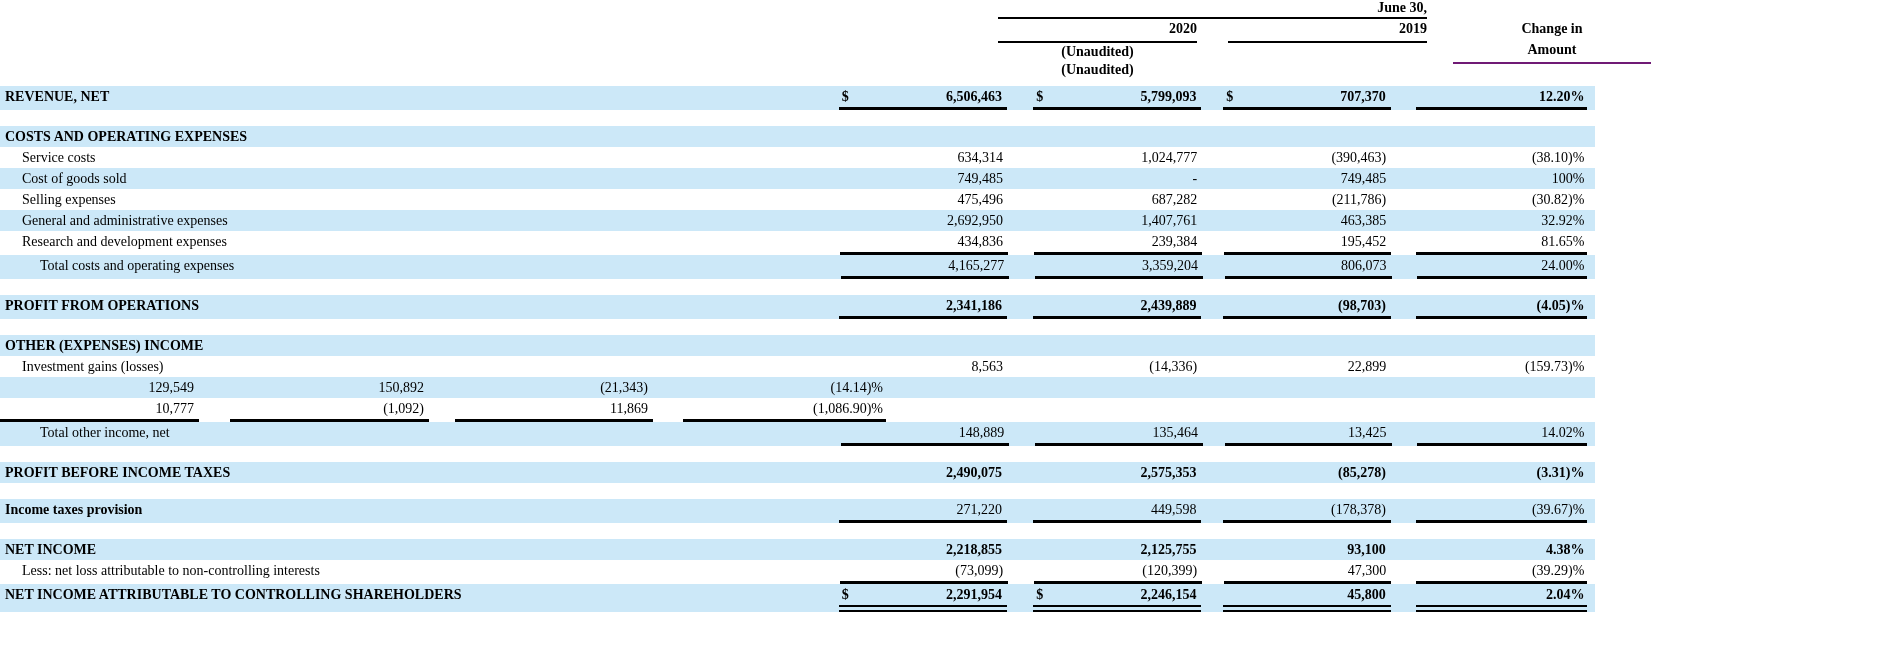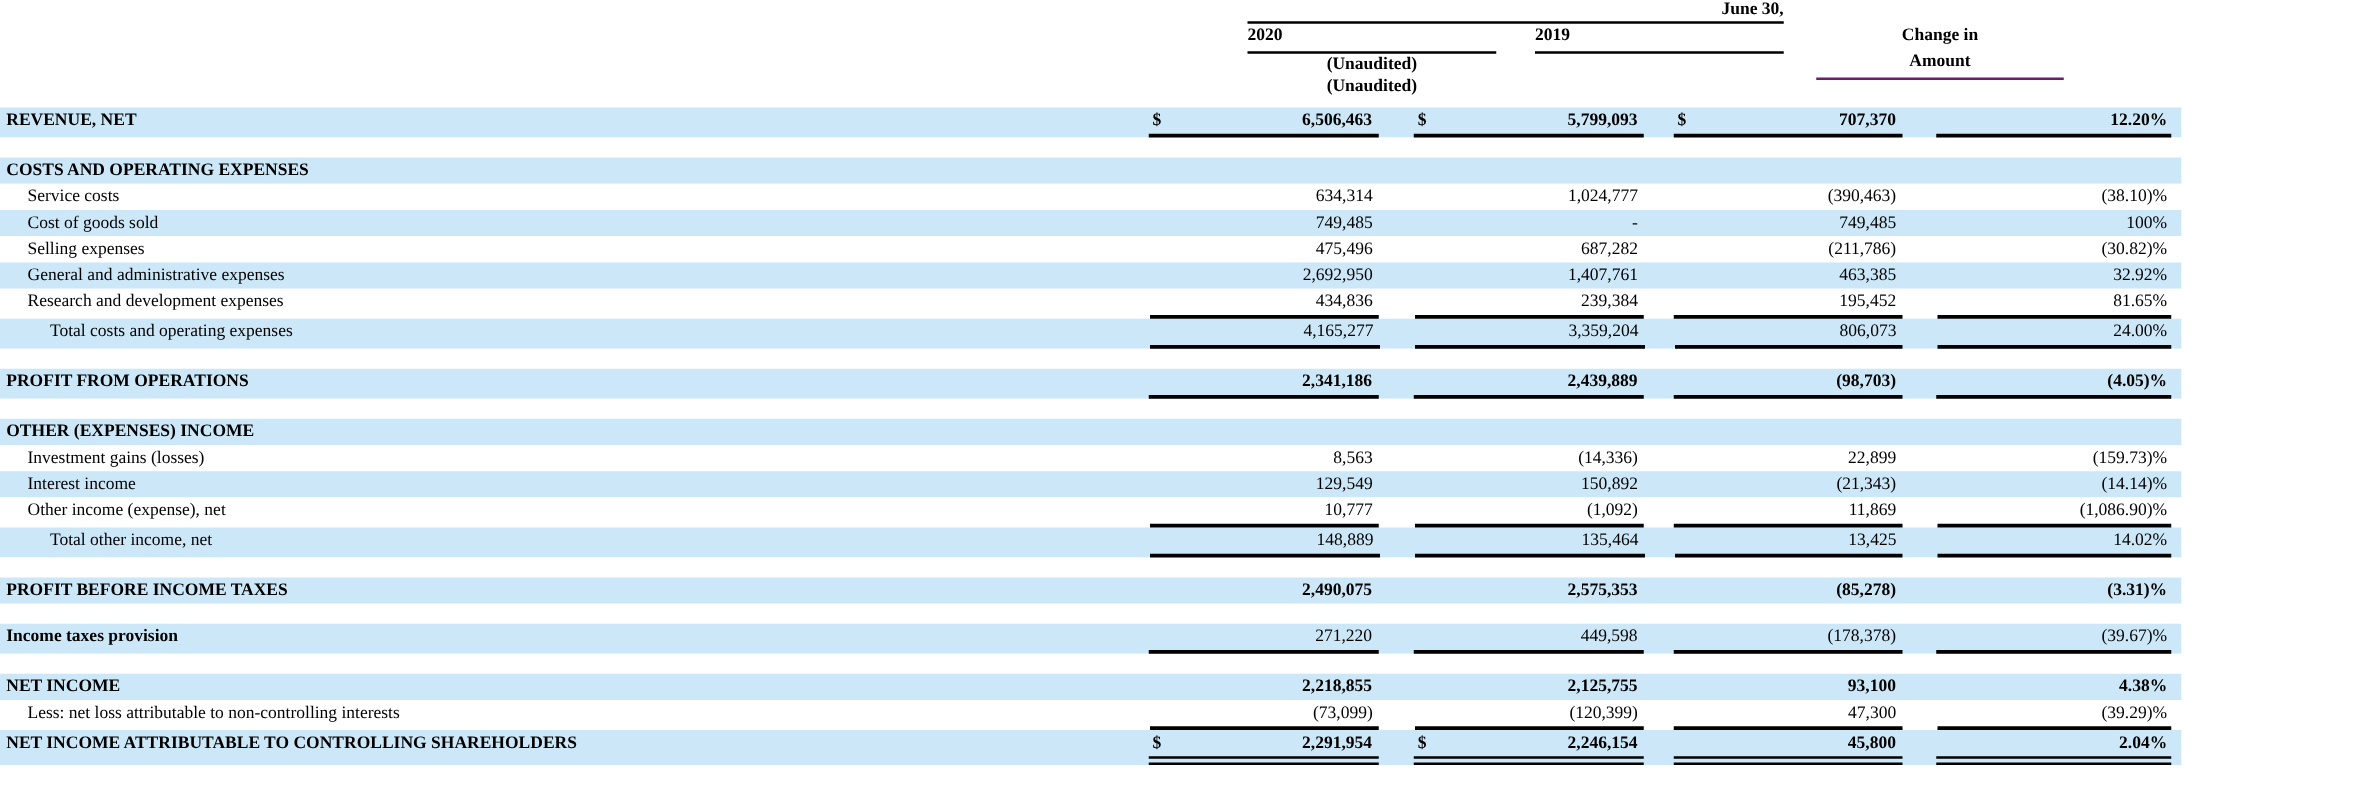--- a/index.html
+++ b/index.html
@@ -22,33 +22,33 @@
   .c-g3     { width: 30px;  }
   .c-pct    { width: 203px; }
   .c-rpad   { width: 9px;   }
 
   
   .hdr { display: flex; height: 86px; font-weight: bold; }
   .h-years { width: 429px; }
   .h-p1 { height: 21px; padding-top: 3px; text-align: center; line-height: 18px; }
   .h-p2 { height: 19px; text-align: right; line-height: 15px; border-bottom: 2px solid #000; }
   .h-yrow { display: flex; height: 24px; }
-  .h-yr { width: 199px; text-align: left; line-height: 20px; border-bottom: 2px solid #000; }
+  .h-yr { width: 199px; text-align: right; line-height: 20px; border-bottom: 2px solid #000; }
   .h-ygap { width: 31px; }
   .h-urow { display: flex; height: 18px; flex-direction: column; }
   .h-un { width: 199px; text-align: center; line-height: 18px; }
   .h-side { }
   .h-sp  { height: 21px; }
   .h-l1  { height: 19px; text-align: center; line-height: 15px; }
   .h-l2  { height: 24px; text-align: center; line-height: 20px; border-bottom: 2px solid #701a75; }
   .h-change { width: 198px; }
   .h-pct    { width: 203px; }
 
   
-  .row { display: flex; width: 1745px; }
+  .row { display: flex; width: 1595px; }
   .row-data, .row-section { min-height: 21px; line-height: 21px; }
   .row-spacer { height: 16px; }
   .bg-hl    { background: #cce8f8; }
   .bg-plain { background: #ffffff; }
 
   .lbl { padding-left: 5px; white-space: nowrap; overflow: hidden; }
   .indent-0 { padding-left: 5px; }
   .indent-1 { padding-left: 22px; }
   .indent-2 { padding-left: 40px; }
   .b { font-weight: bold; }
@@ -342,21 +342,20 @@
       <span class="num">22,899</span>
     </div>
     <div class="c-g3"></div>
     <div class="c-pct val-cell pct-cell">
       <span class="dollar"></span>
       <span class="num">(159.73)%</span>
     </div>
     <div class="c-rpad"></div>
   </div>
       <div class="row row-data bg-hl">
-    <div class="c-label lbl indent-1">Interest income</div>
     <div class="c-val val-cell">
       <span class="dollar"></span>
       <span class="num">129,549</span>
     </div>
     <div class="c-g1"></div>
     <div class="c-val19 val-cell">
       <span class="dollar"></span>
       <span class="num">150,892</span>
     </div>
     <div class="c-g2"></div>
@@ -365,21 +364,20 @@
       <span class="num">(21,343)</span>
     </div>
     <div class="c-g3"></div>
     <div class="c-pct val-cell pct-cell">
       <span class="dollar"></span>
       <span class="num">(14.14)%</span>
     </div>
     <div class="c-rpad"></div>
   </div>
       <div class="row row-data bg-plain rule-single">
-    <div class="c-label lbl indent-1">Other income (expense), net</div>
     <div class="c-val val-cell">
       <span class="dollar"></span>
       <span class="num">10,777</span>
     </div>
     <div class="c-g1"></div>
     <div class="c-val19 val-cell">
       <span class="dollar"></span>
       <span class="num">(1,092)</span>
     </div>
     <div class="c-g2"></div>

